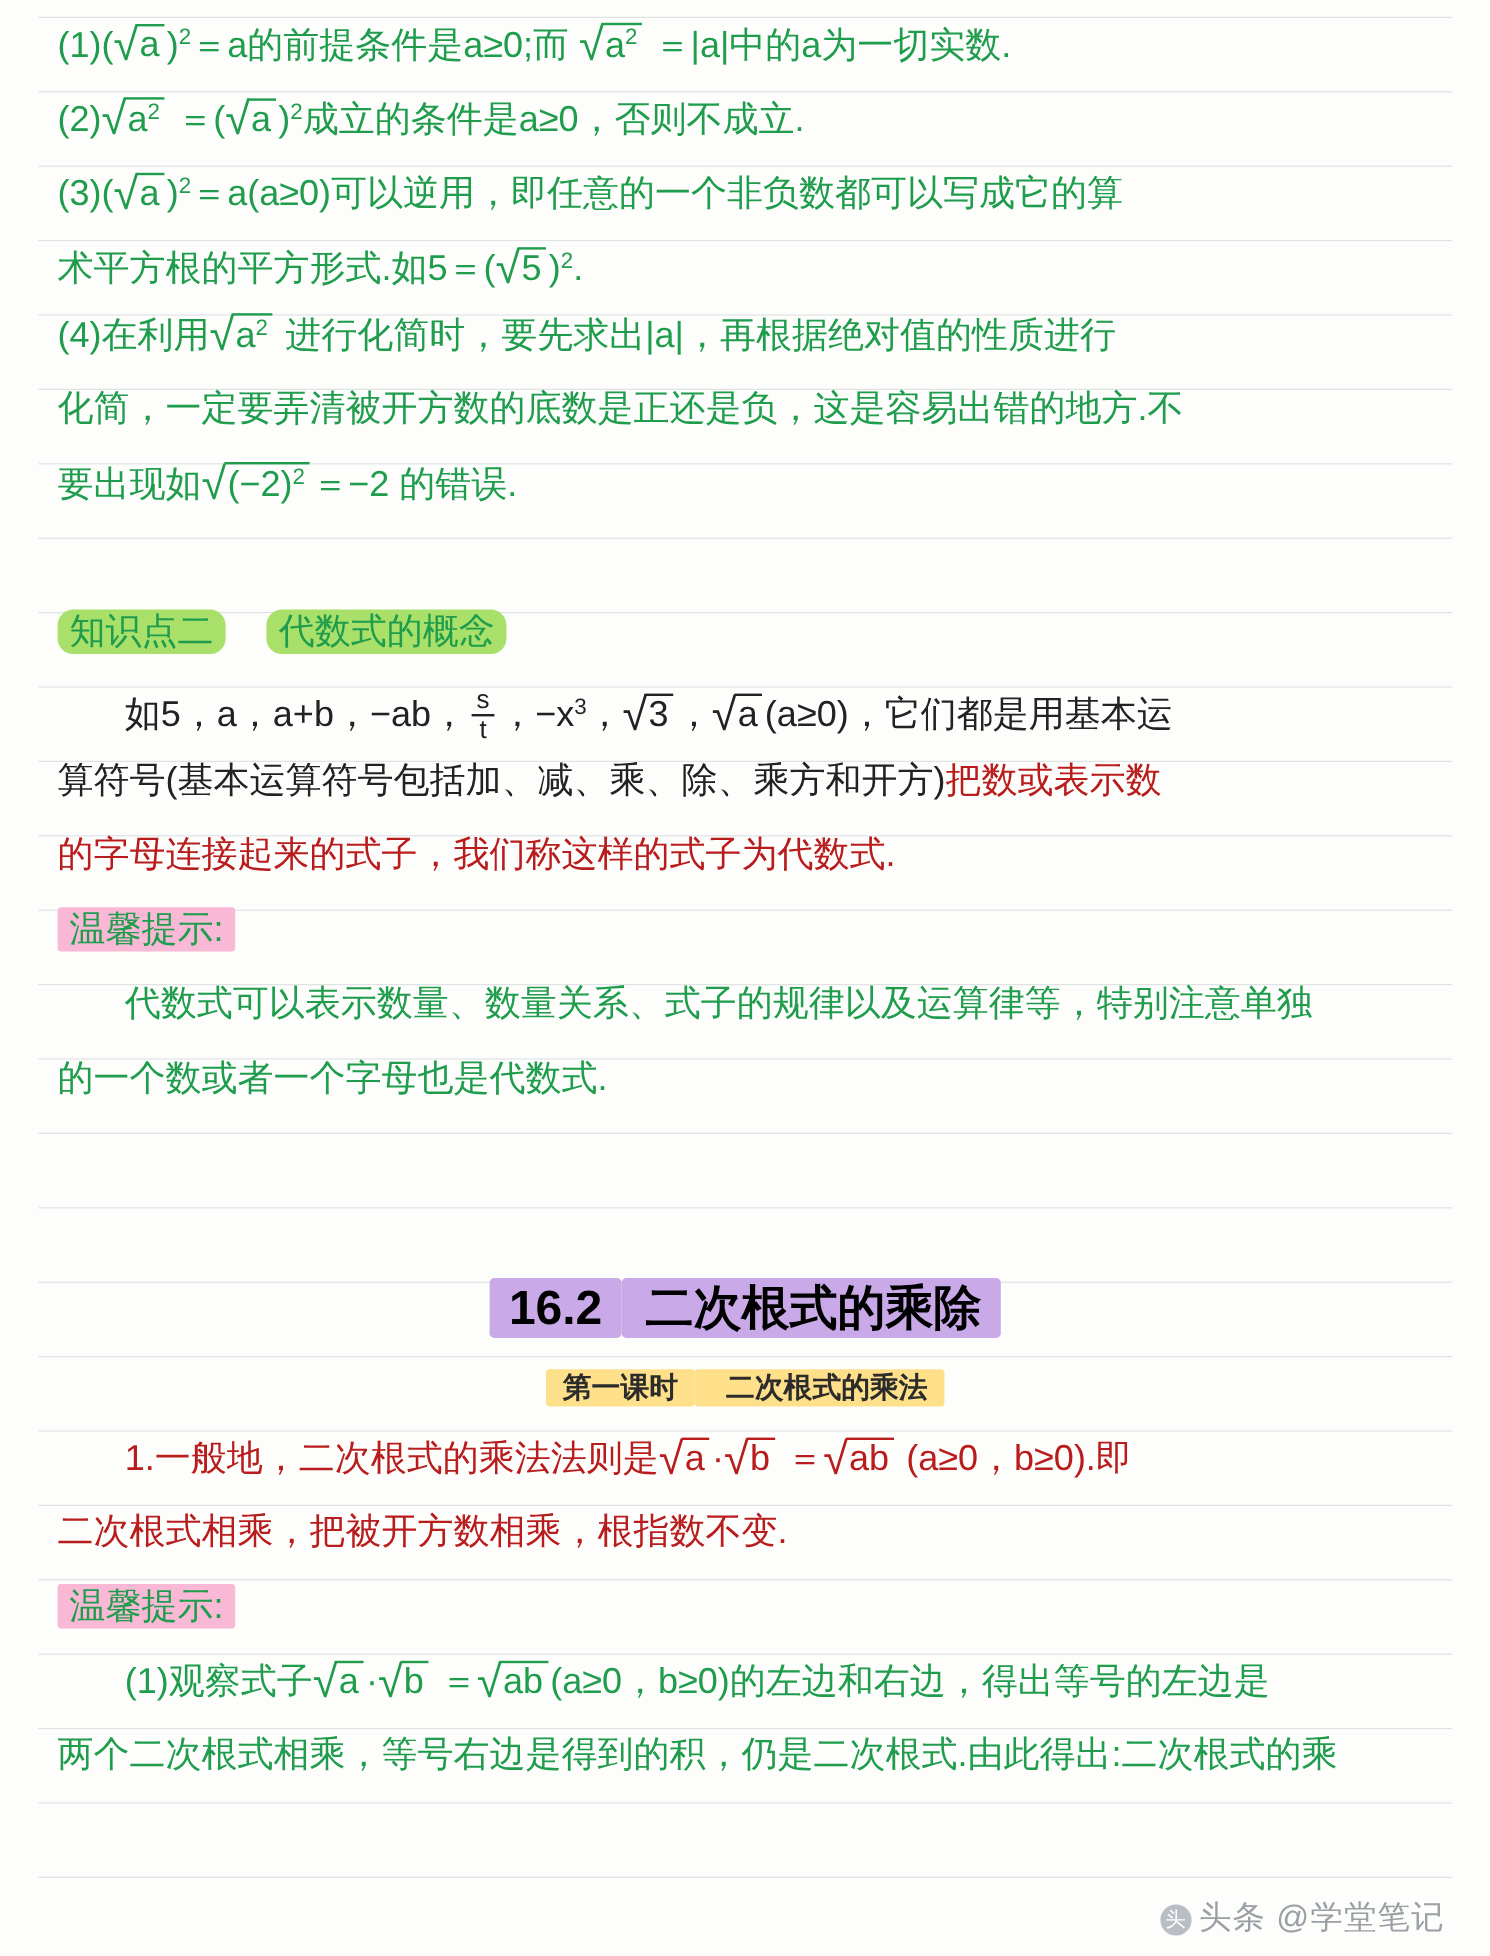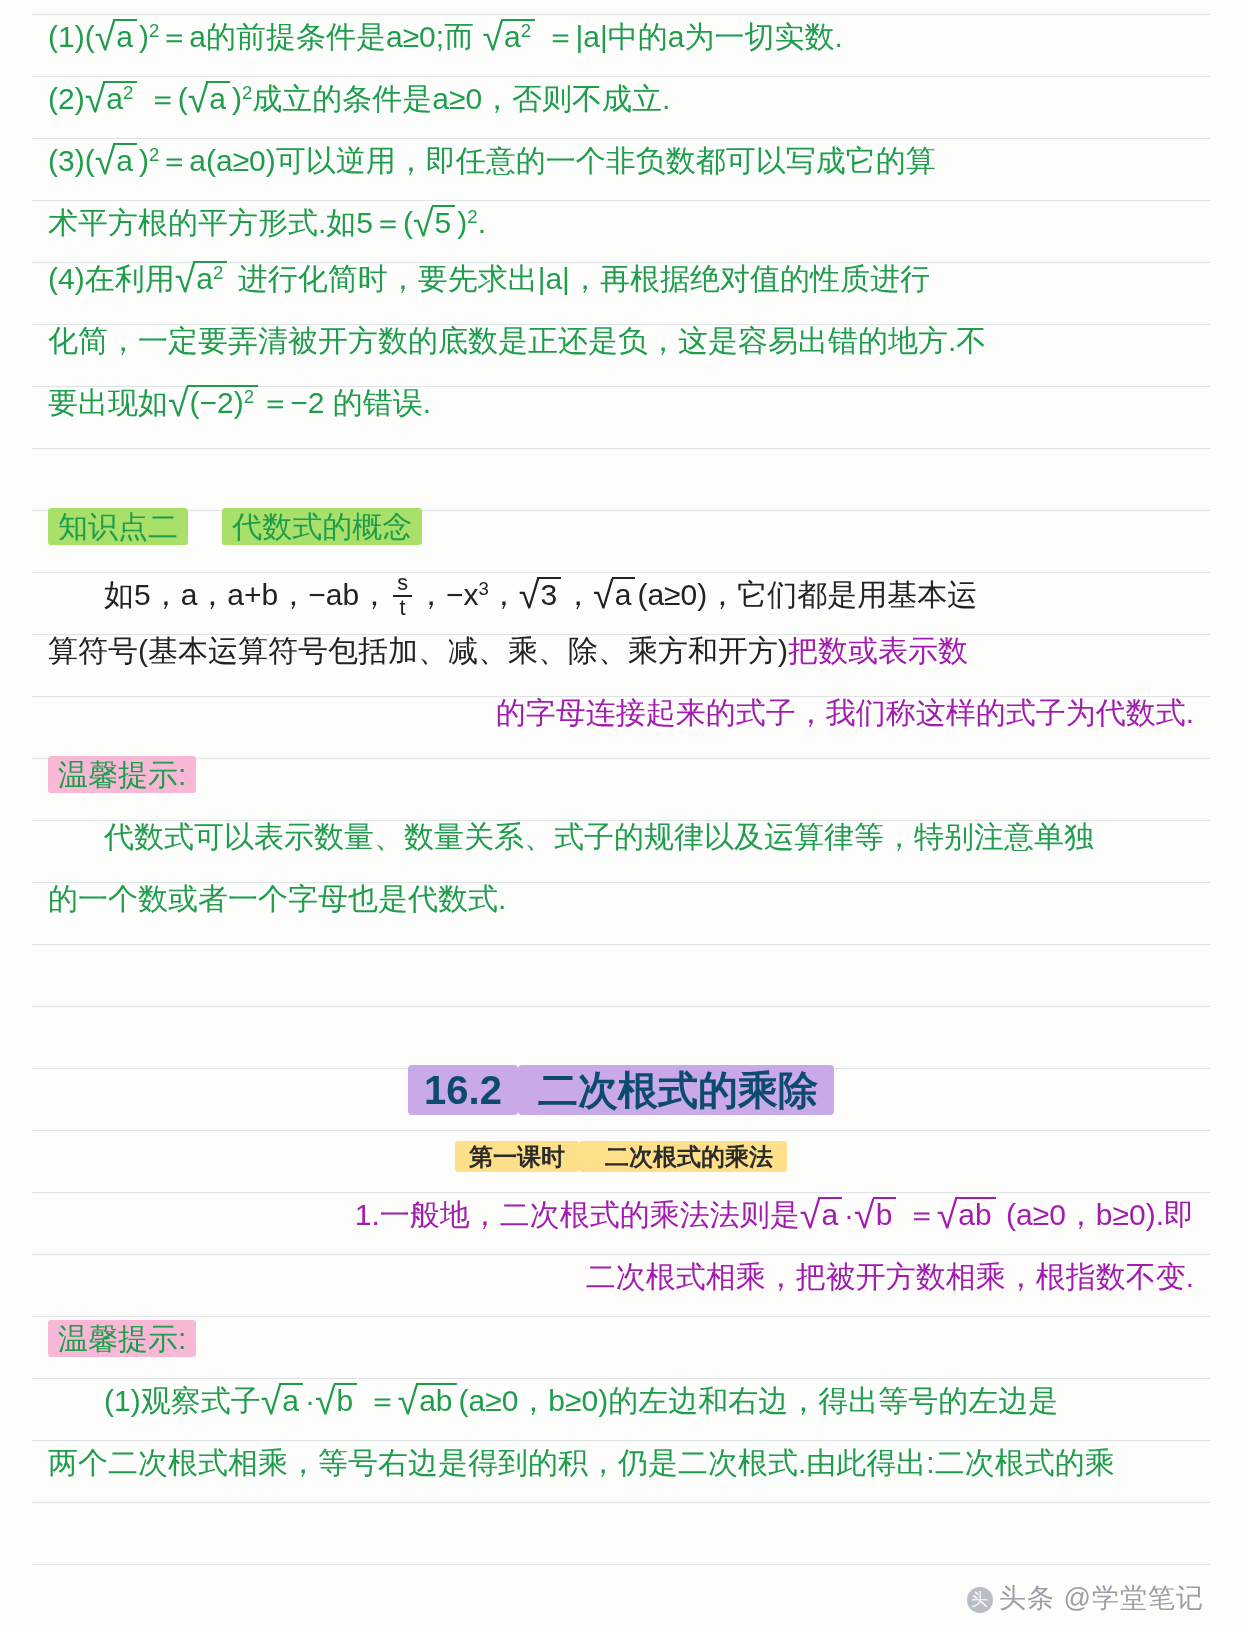--- a/index.html
+++ b/index.html
@@ -33,39 +33,39 @@
     padding: 0 48px;
   }
   .line {
     position: relative;
     height: 62px;
     line-height: 62px;
     font-size: 30px;
     white-space: nowrap;
   }
   .green { color: #1f9d4d; }
-  .red { color: #a21caf; text-align: right; }
+  .red { color: #b91c1c; }
   .black { color: #222222; }
   .indent1 { padding-left: 56px; }
 
   .hl-green {
     background: #a8e06a;
     padding: 2px 10px;
-    border-radius: 3px;
+    border-radius: 13px;
   }
   .hl-pink {
     background: #f9b8d6;
     padding: 2px 10px;
     border-radius: 3px;
   }
   .hl-purple {
     background: #c9a9e8;
     padding: 3px 16px;
     border-radius: 4px;
-    color: #0c4a6e;
+    color: #000000;
     font-weight: bold;
     font-size: 40px;
     margin-top: 10px;
   }
   .hl-yellow {
     background: #ffe08a;
     padding: 2px 14px;
     border-radius: 3px;
     color: #2b2b2b;
     font-weight: bold;

